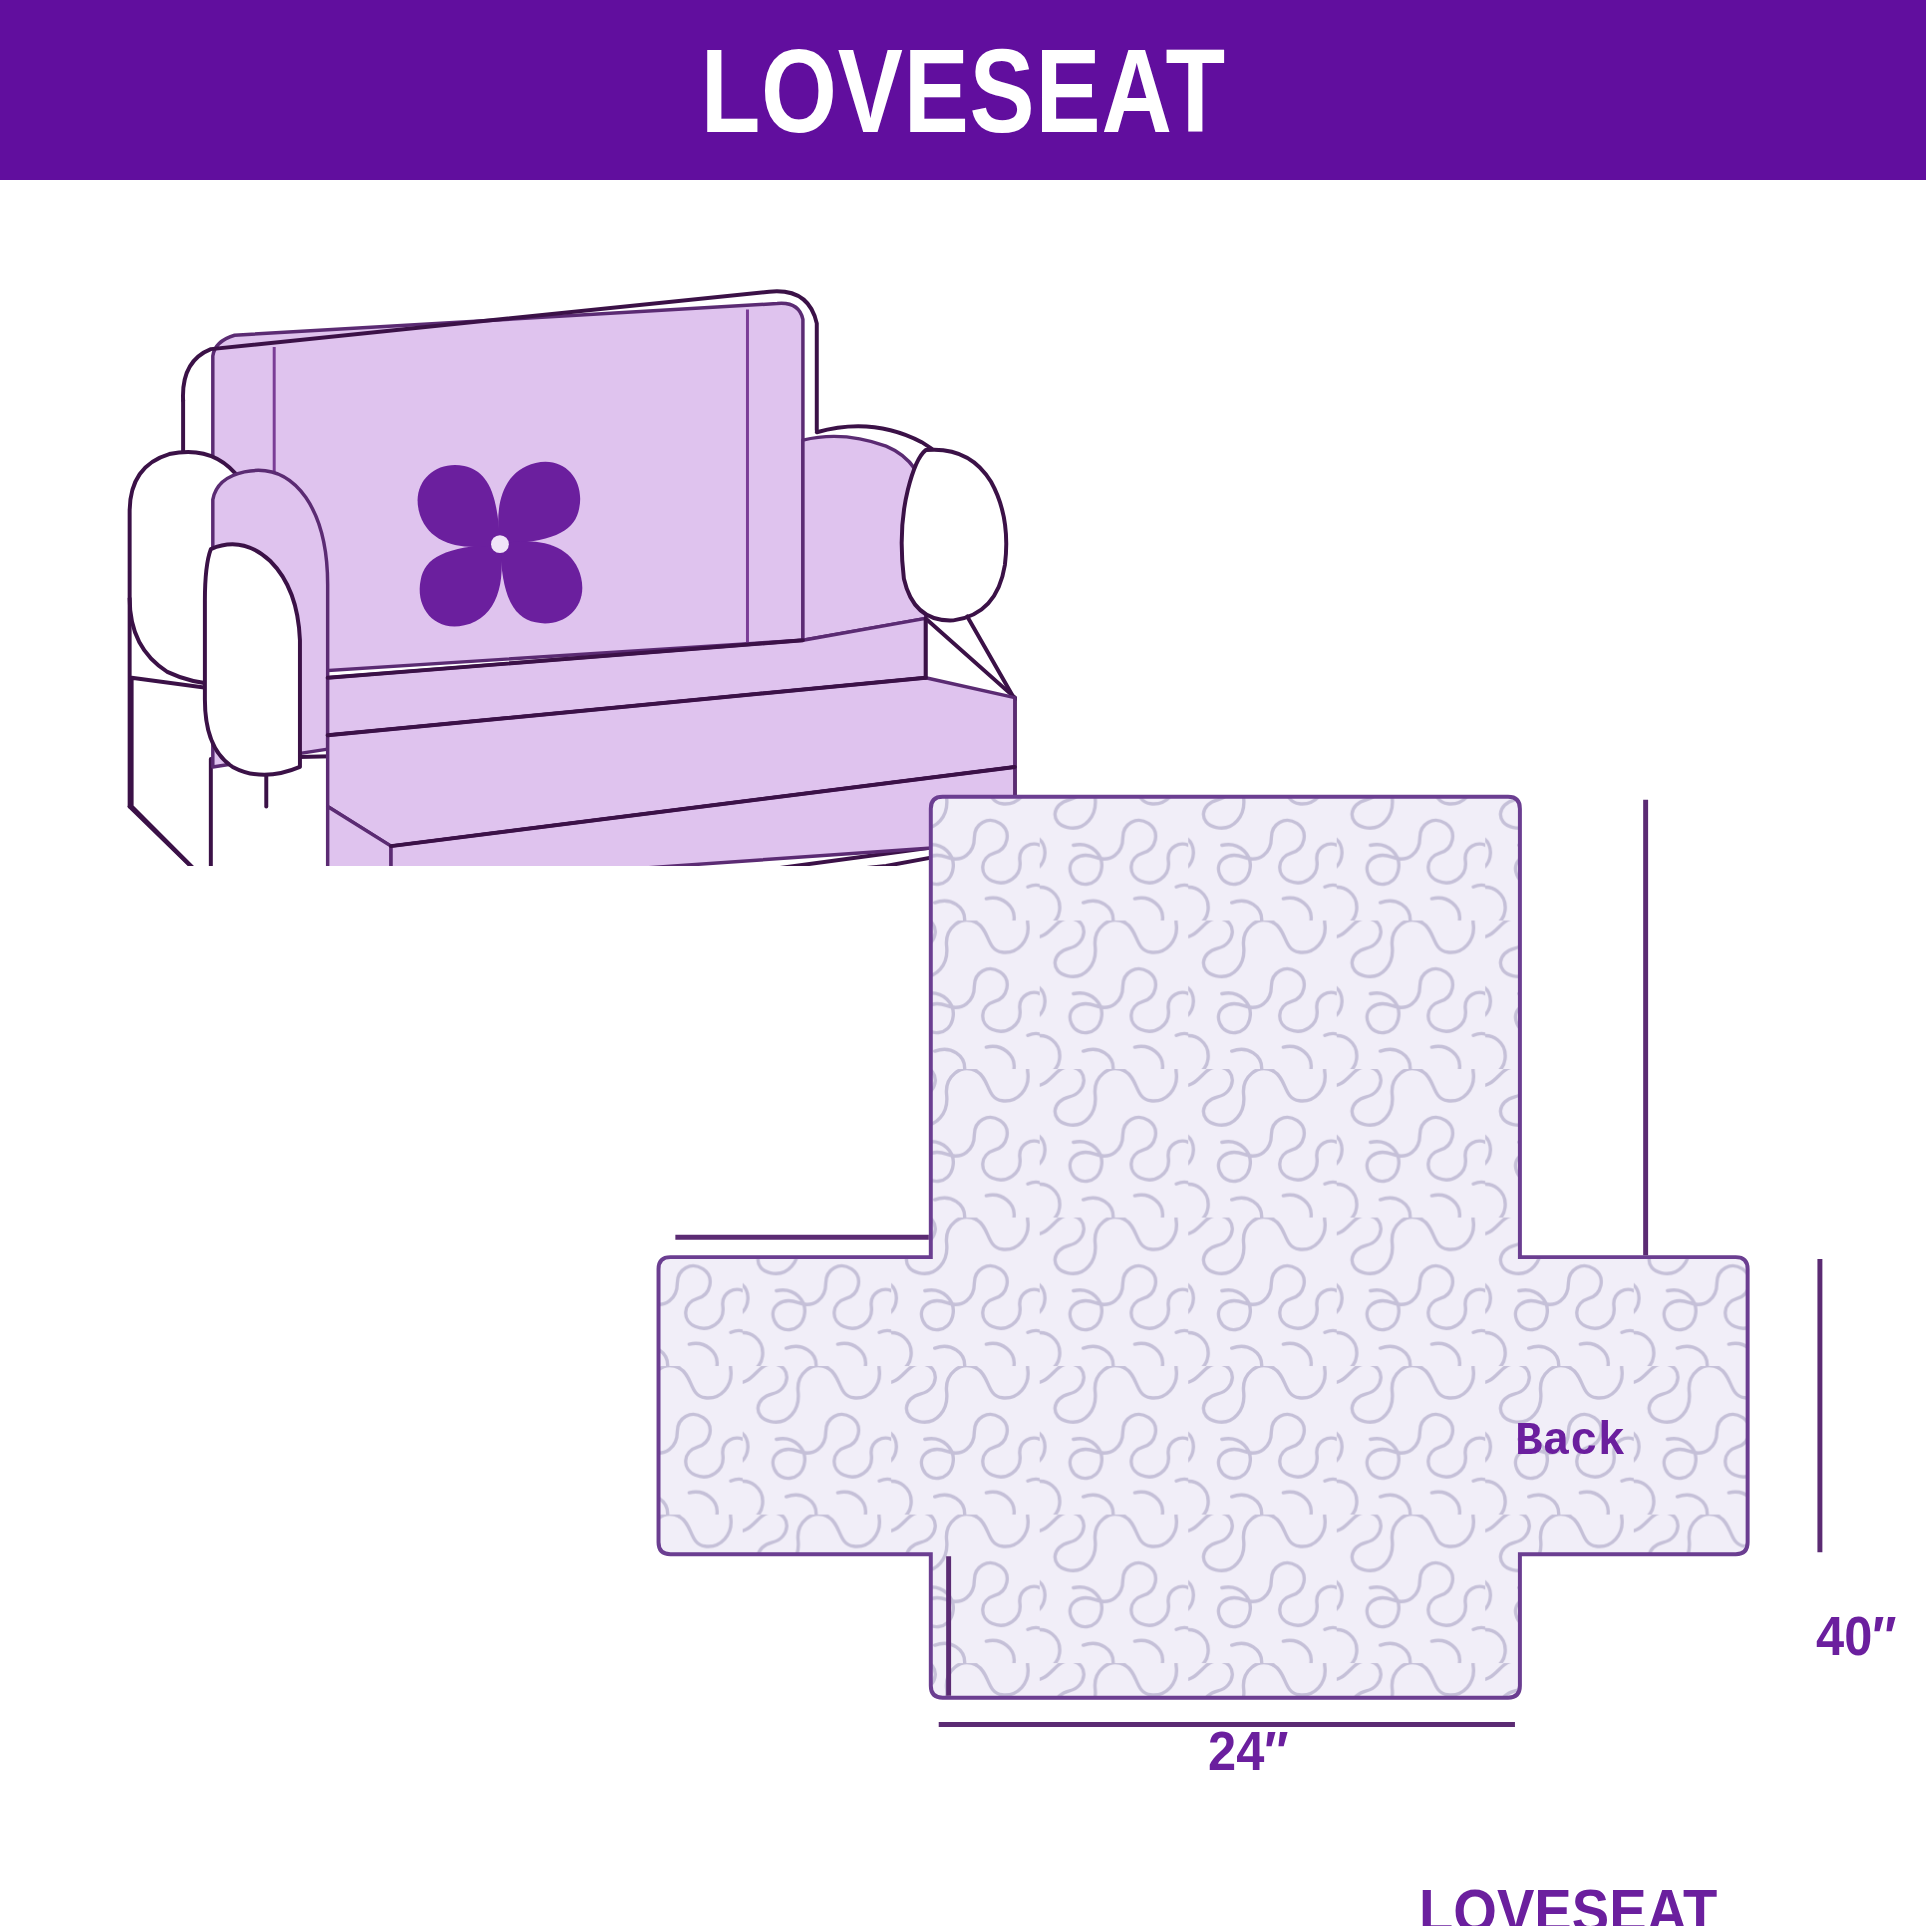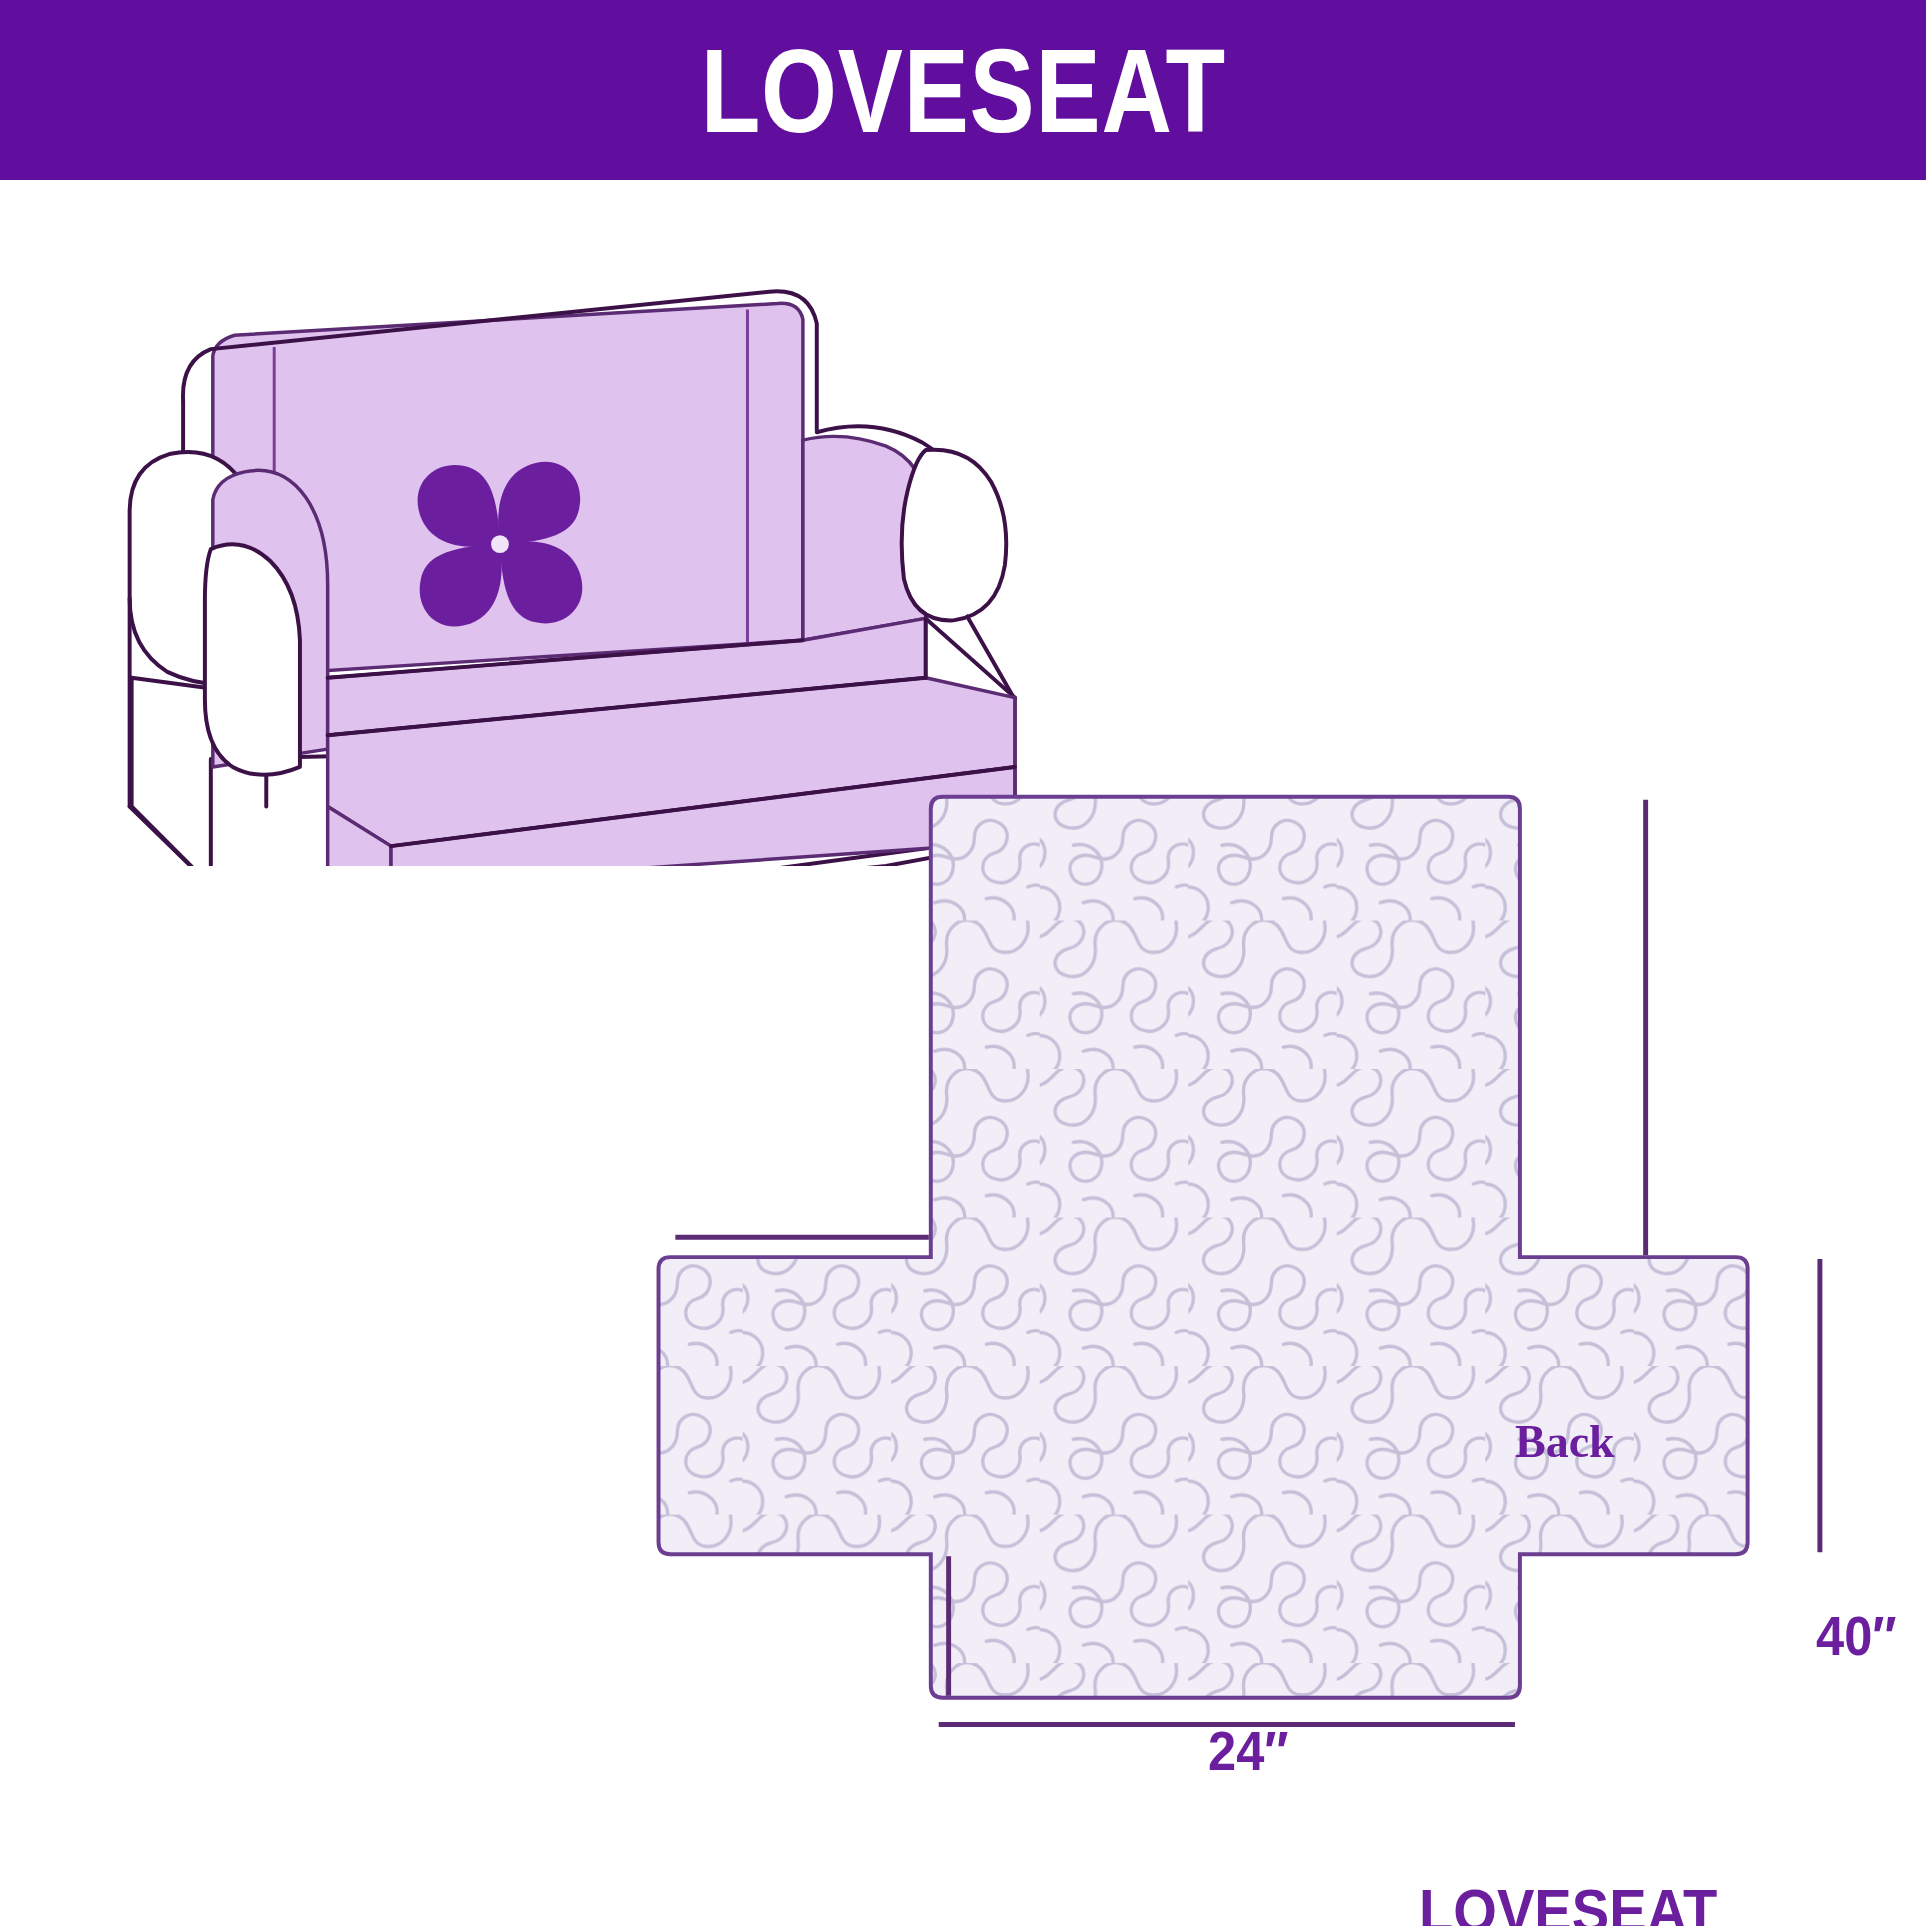--- a/index.html
+++ b/index.html
@@ -53,21 +53,21 @@
     left: 594px;
     top: 772px;
     width: 1333px;
     height: 1099px;
   }
 
   .diag-label {
     position: absolute;
     color: #6B1F9E;
     font-weight: bold;
-    font-family: Liberation Serif, serif;
+    font-family: Liberation Mono, monospace;
     white-space: nowrap;
     line-height: 1;
   }
   .dim-label {
     position: absolute;
     color: #6B1F9E;
     font-weight: bold;
     font-family: "Liberation Sans Narrow", "Liberation Sans", sans-serif;
     white-space: nowrap;
     line-height: 1;

